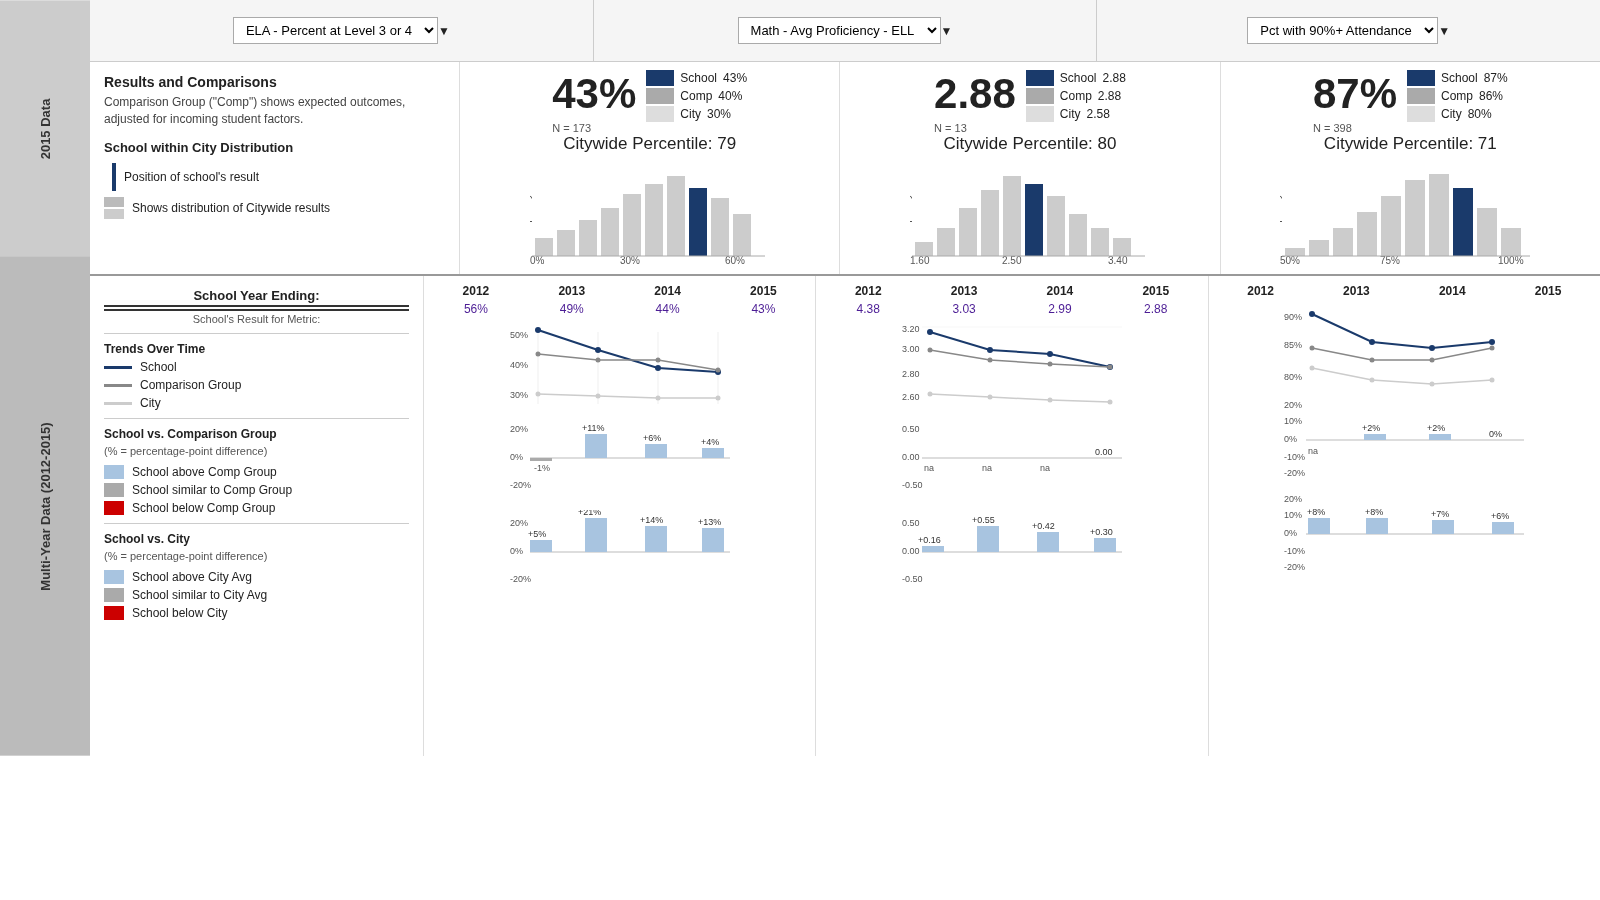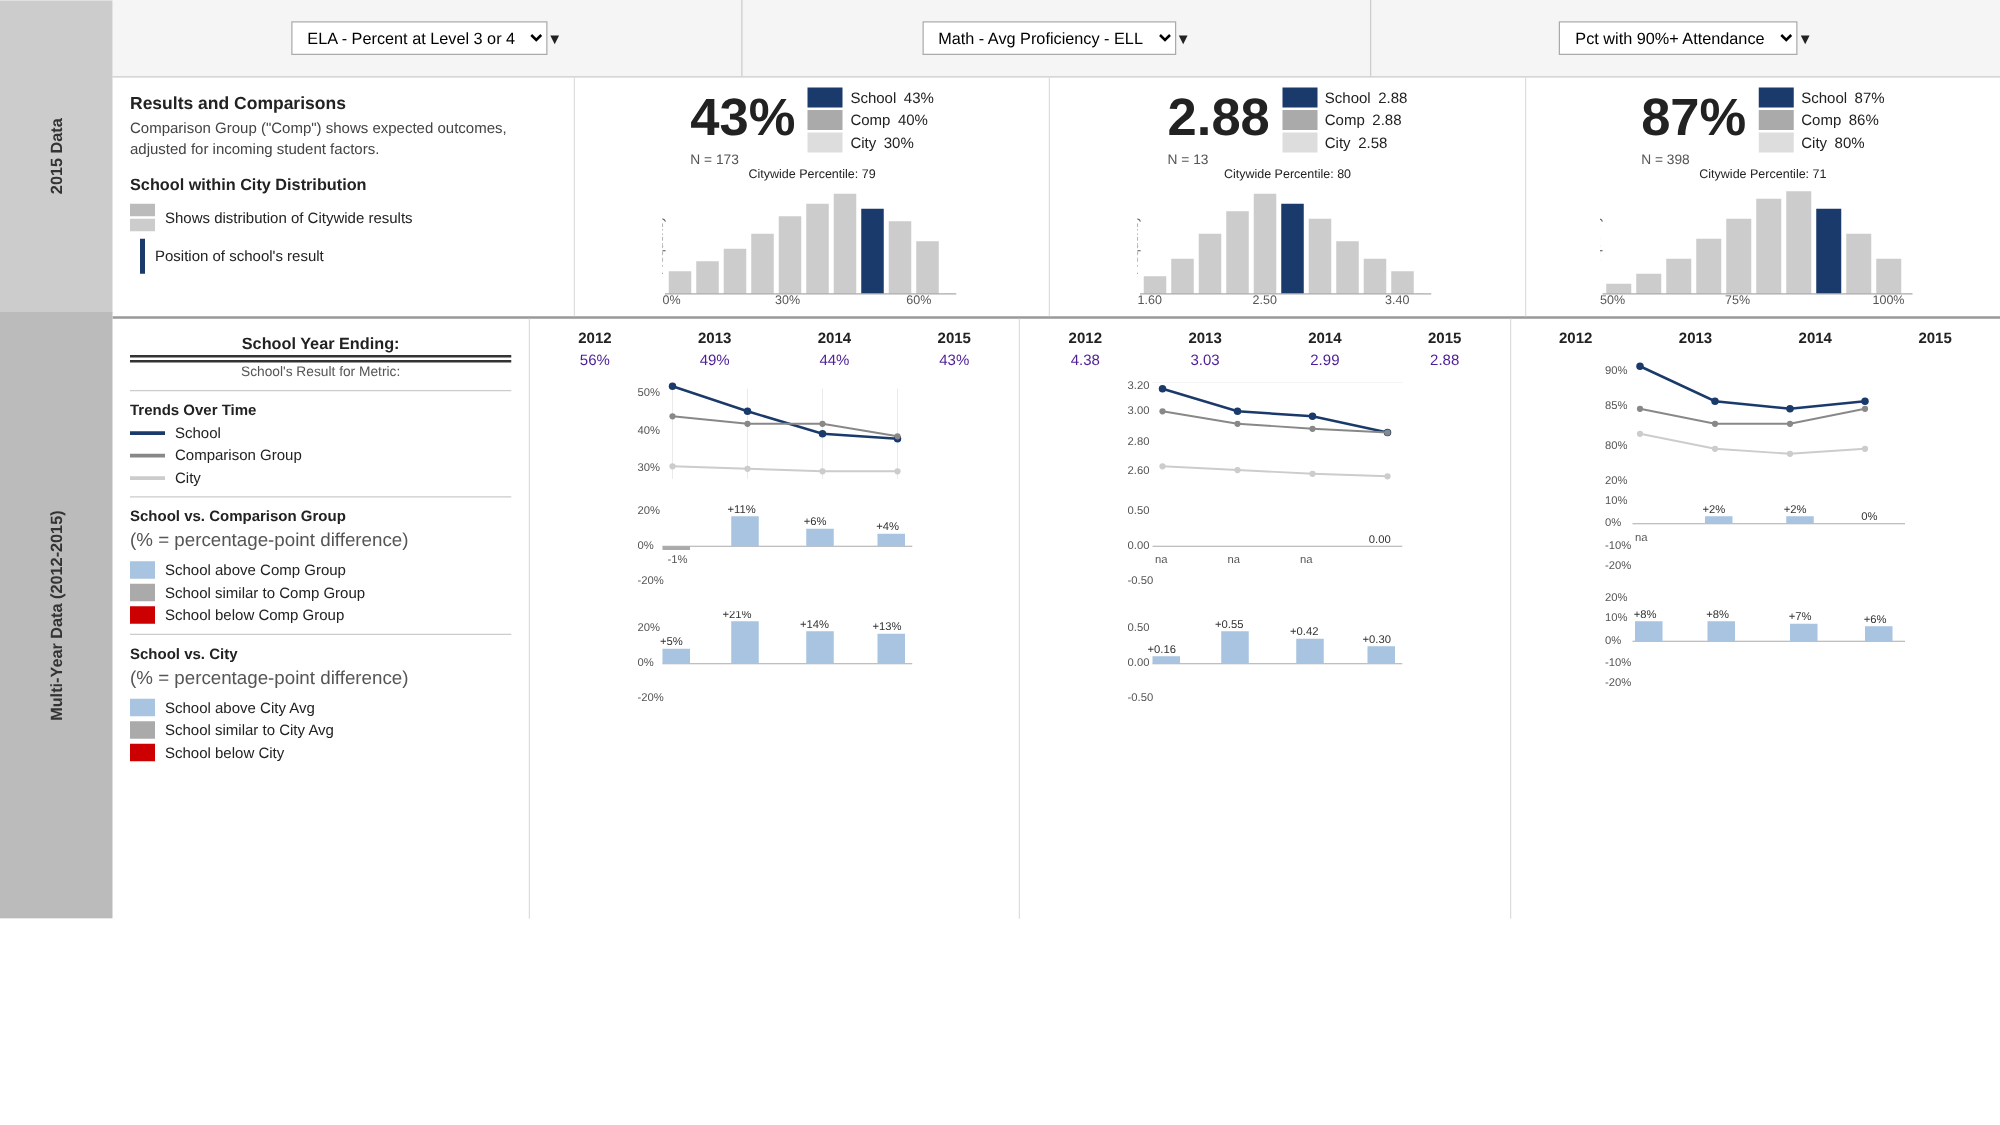--- a/index.html
+++ b/index.html
@@ -37,28 +37,28 @@
     
     .stat-big { font-size: 42px; font-weight: bold; margin-bottom: 4px; }
     .stat-row { display: flex; align-items: flex-start; gap: 10px; width: 100%; justify-content: center; }
     .stat-labels { display: flex; flex-direction: column; gap: 2px; font-size: 12px; }
     .stat-label { display: flex; align-items: center; gap: 6px; }
     .swatch { width: 28px; height: 16px; display: inline-block; }
     .swatch.dark-blue { background: #1a3a6b; }
     .swatch.gray { background: #aaa; }
     .swatch.light-gray { background: #ddd; }
     .n-label { font-size: 11px; color: #555; margin-top: 4px; }
-    .dist-title { text-align: left; font-size: 10px; margin-bottom: 0; }
+    .dist-title { text-align: left; font-size: 17px; margin-bottom: 12px; }
     .year-table { width: 100%; border-collapse: collapse; font-size: 12px; margin-bottom: 4px; }
     .year-table th, .year-table td { text-align: center; padding: 2px 4px; font-weight: bold; }
     .year-table td { font-weight: normal; color: #4c1d95; }
 
     
     .legend-title { font-weight: bold; font-size: 12px; margin-bottom: 4px; }
-    .legend-sub { font-size: 15px; color: #555; margin-bottom: 8px; }
+    .legend-sub { font-size: 11px; color: #555; margin-bottom: 8px; }
     .legend-item { display: flex; align-items: center; gap: 8px; margin-bottom: 4px; font-size: 12px; }
     .leg-line { width: 28px; height: 3px; }
     .leg-line.dark { background: #1a3a6b; }
     .leg-line.mid { background: #888; }
     .leg-line.light { background: #ccc; }
     .leg-swatch { width: 20px; height: 14px; }
     .leg-swatch.blue { background: #a8c4e0; }
     .leg-swatch.gray2 { background: #aaa; }
     .leg-swatch.red { background: #c00; }
 
@@ -110,29 +110,29 @@
     </div>
 
     <div class="data-2015" style="border-bottom:2px solid #999;">
 
       <div class="legend-panel" style="width:370px;">
         <div class="results-title">Results and Comparisons</div>
         <div class="results-sub">Comparison Group ("Comp") shows expected outcomes, adjusted for incoming student factors.</div>
         <div style="font-weight:bold;font-size:13px;margin-bottom:6px;">School within City Distribution</div>
         <div class="dist-legend">
           <div class="dist-legend-item">
+            <div style="width:4px;height:28px;background:#1a3a6b;margin-left:8px;"></div>
+            <span>Position of school's result</span>
+          </div>
+          <div class="dist-legend-item">
             <div style="display:flex;flex-direction:column;gap:2px;">
               <div style="width:20px;height:10px;background:#bbb;"></div>
               <div style="width:20px;height:10px;background:#ccc;"></div>
             </div>
             <span>Shows distribution of Citywide results</span>
-          </div>
-          <div class="dist-legend-item">
-            <div style="width:4px;height:28px;background:#1a3a6b;margin-left:8px;"></div>
-            <span>Position of school's result</span>
           </div>
         </div>
       </div>
 
       <div class="metric-col">
         <div class="stat-row">
           <div>
             <div class="stat-big">43%</div>
             <div class="n-label">N = 173</div>
           </div>

